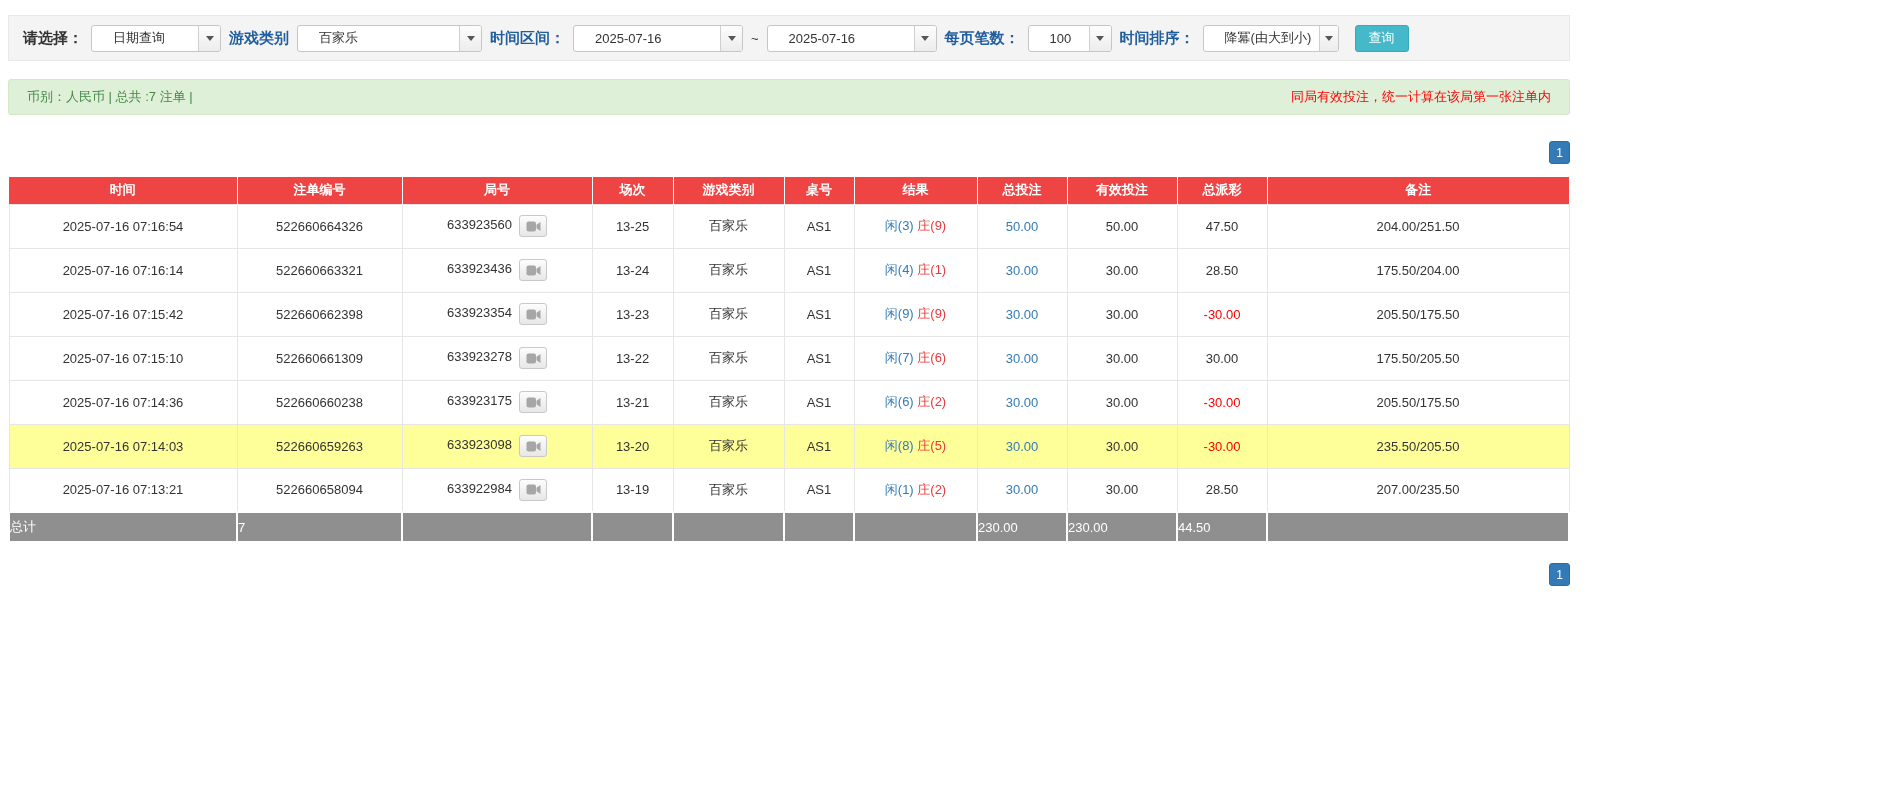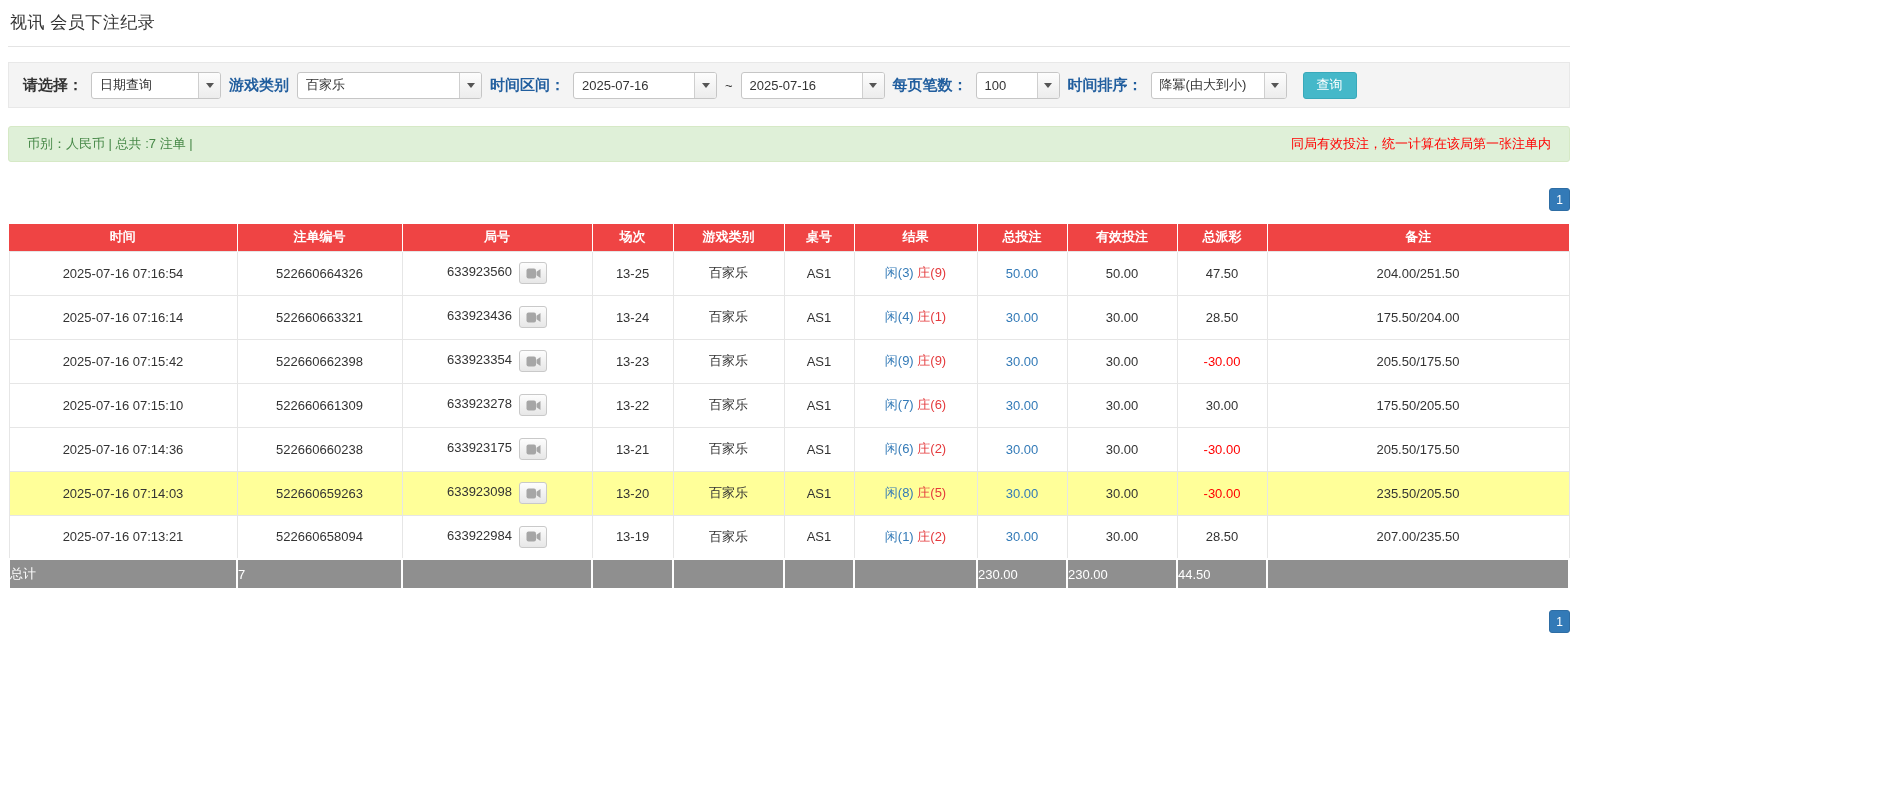--- a/index.html
+++ b/index.html
@@ -18,29 +18,29 @@
   
   .filter-bar {
     margin-top: 15px; height: 46px; background: #f4f4f4;
     border: 1px solid #e8e8e8; display: flex; align-items: center;
     padding: 0 14px; gap: 8px; white-space: nowrap;
   }
   .flabel { font-weight: bold; color: #215e9e; font-size: 15px; }
   .flabel.dark { color: #333; }
   .combo {
     display: inline-flex; align-items: stretch; background: #fff;
-    border: 1px solid #c6c6c6; border-radius: 3px; height: 27px; overflow: hidden;
+    border: 1px solid #c6c6c6; border-radius: 3px; height: 27px; overflow: hidden; padding-left: 13px;
   }
   .combo-text { display: flex; align-items: center; padding: 0 8px; flex: 1; color: #333; }
   .combo-btn {
     width: 22px; border-left: 1px solid #cfcfcf; background: linear-gradient(#fdfdfd,#ececec);
     display: flex; align-items: center; justify-content: center; cursor: pointer;
   }
   .caret { width: 0; height: 0; border-left: 4px solid transparent; border-right: 4px solid transparent; border-top: 5px solid #555; }
-  .w130 { width: 130px; } .w185 { width: 185px; } .w155 { width: 144px; text-align: center; }
+  .w130 { width: 130px; } .w185 { width: 185px; } .w155 { width: 170px; text-align: center; }
   .w105 { width: 84px; } .w160 { width: 136px; }
   .sep { color: #333; }
   .search-btn {
     height: 27px; padding: 0 13px; margin-left: 8px;
     background: var(--search-teal, #45b8c9); color: #fff;
     border: 1px solid #39a9ba; border-radius: 3px; font-size: 13px; cursor: pointer;
     font-family: inherit;
   }
 
   
@@ -87,23 +87,20 @@
   tr.summary td {
     background: #8f8f8f; color: #fff; height: 30px; border: 2px solid #fff;
   }
   tr.summary.first td { border-bottom: 3px solid #fff; }
 </style>
 </head>
 <body>
 
 <div class="content">
 
-  <div class="titlebar">
-    <h1>视讯 会员下注纪录</h1>
-  </div>
 
   <div class="filter-bar">
     <span class="flabel dark">请选择：</span>
     <div class="combo w130">
       <span class="combo-text">日期查询</span>
       <span class="combo-btn">
           <i class="caret"></i>
         </span>
     </div>
 

